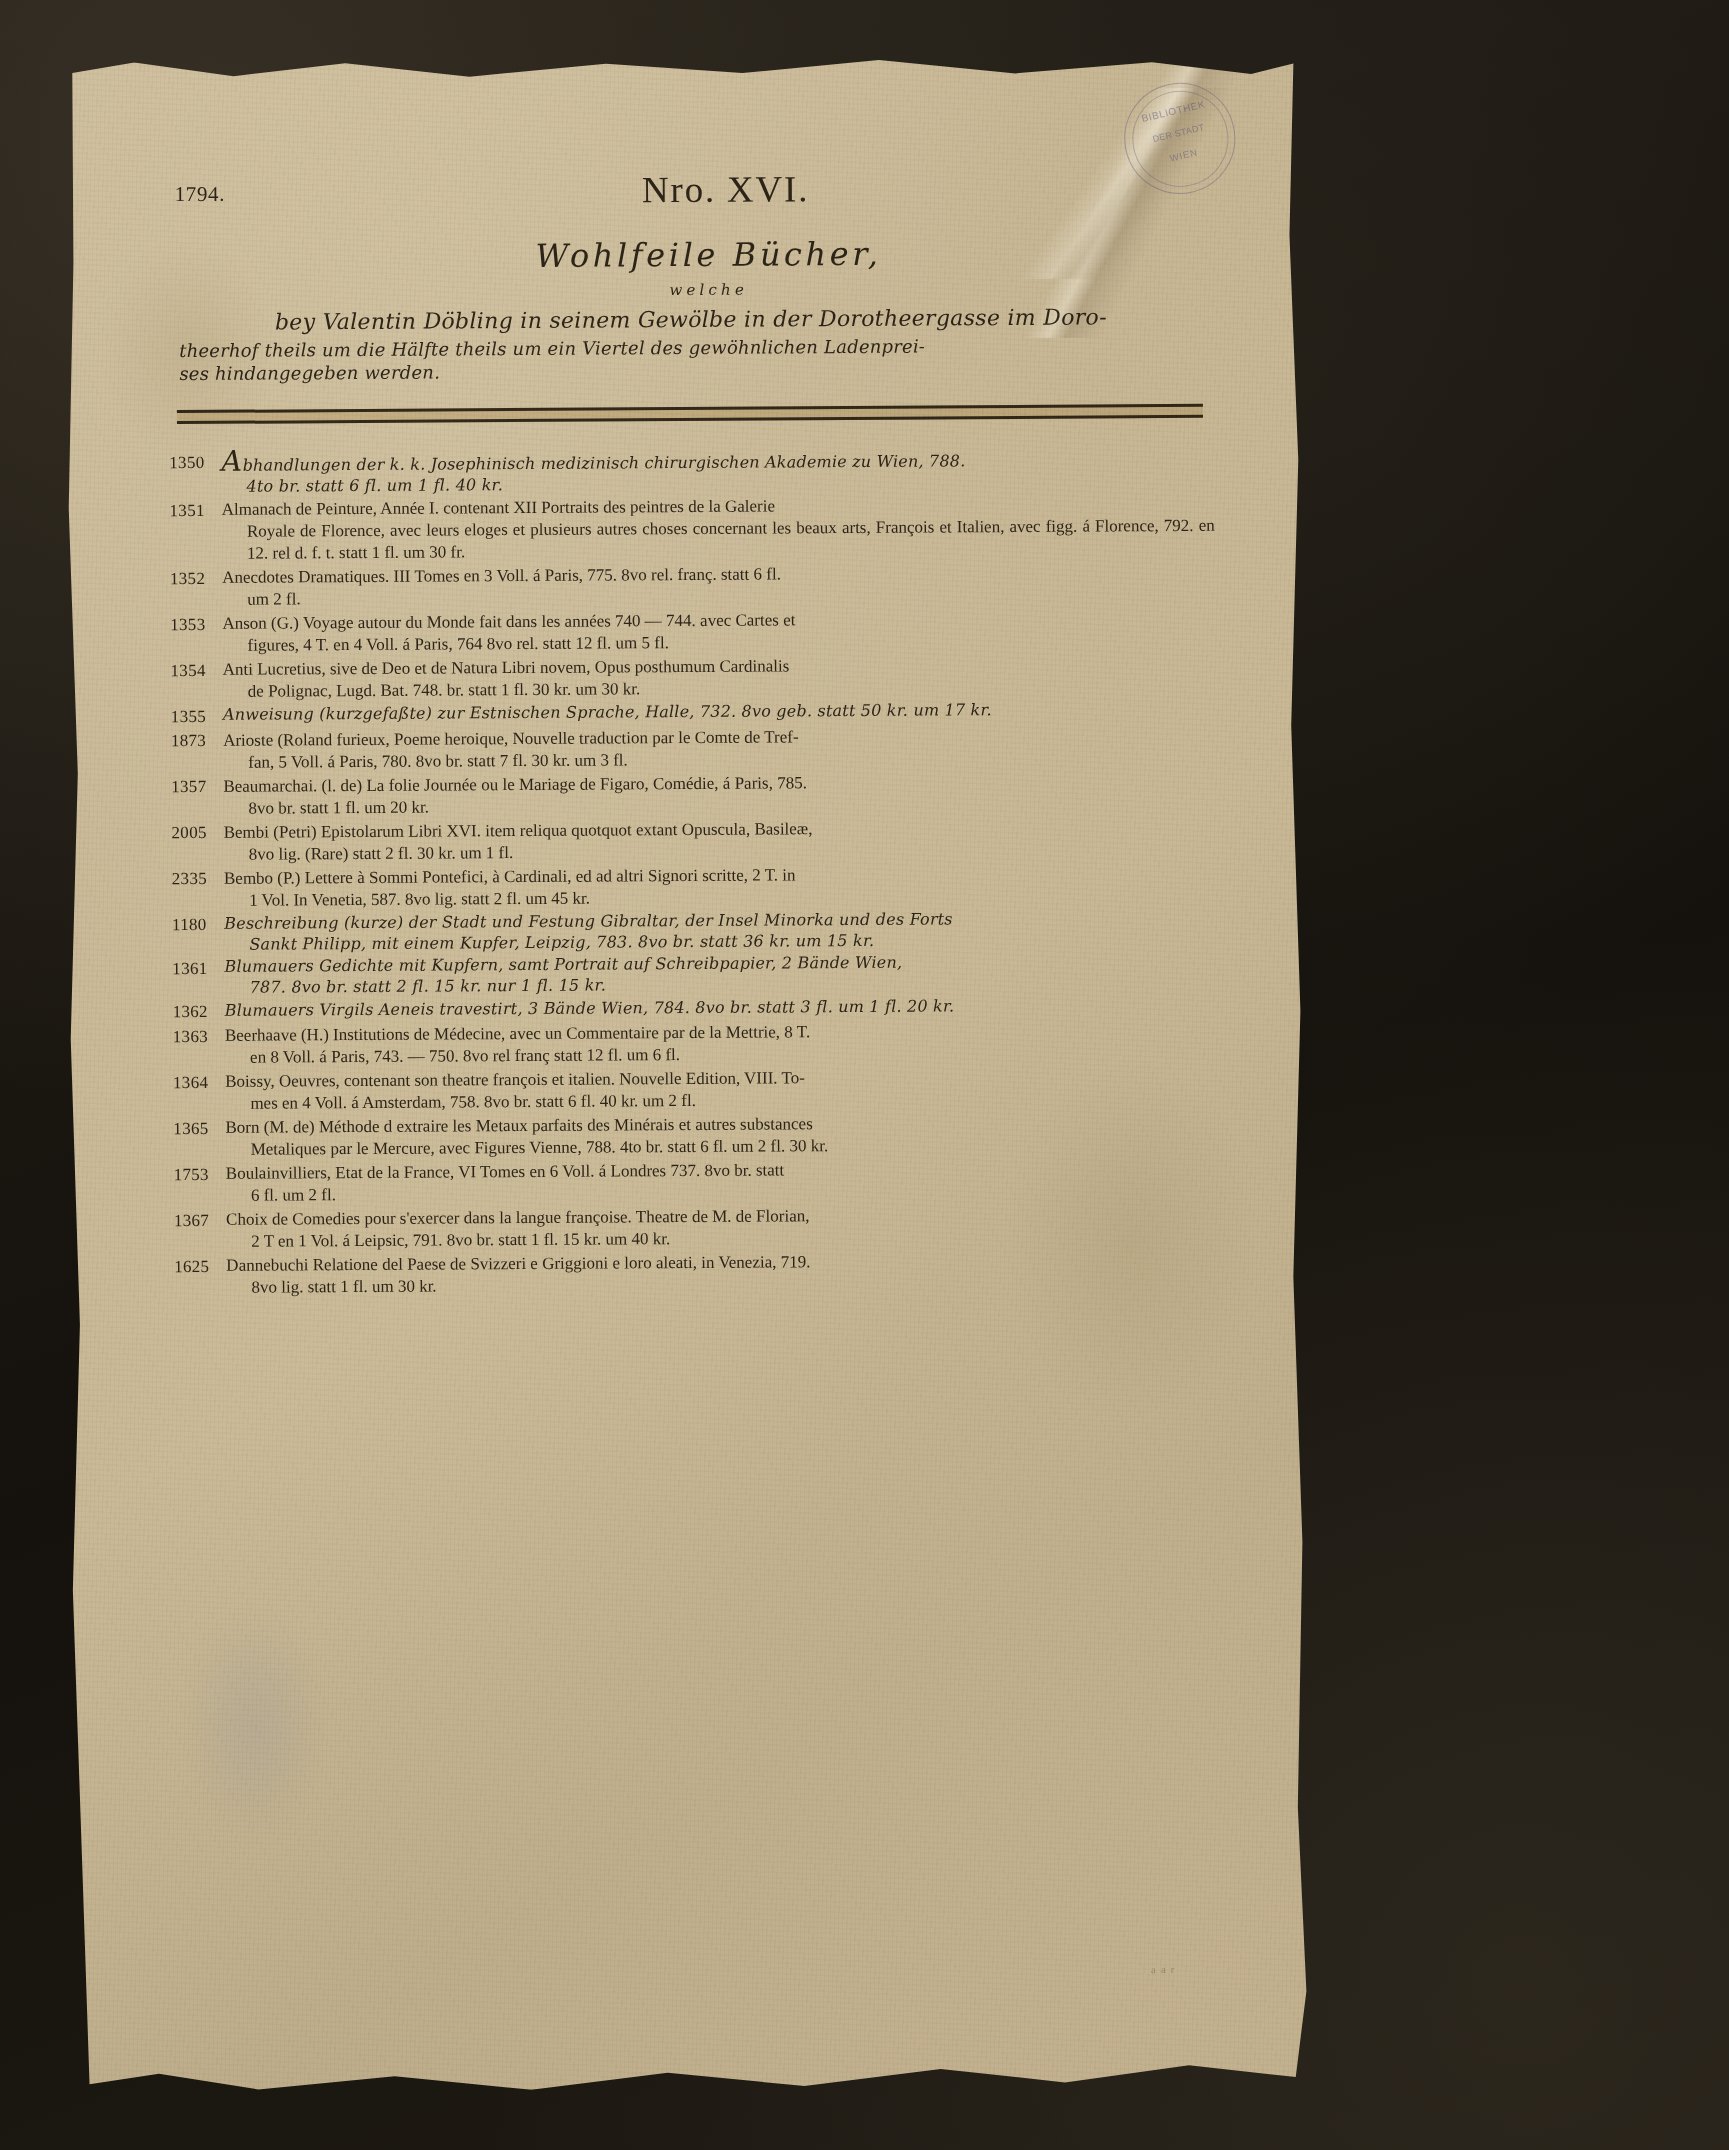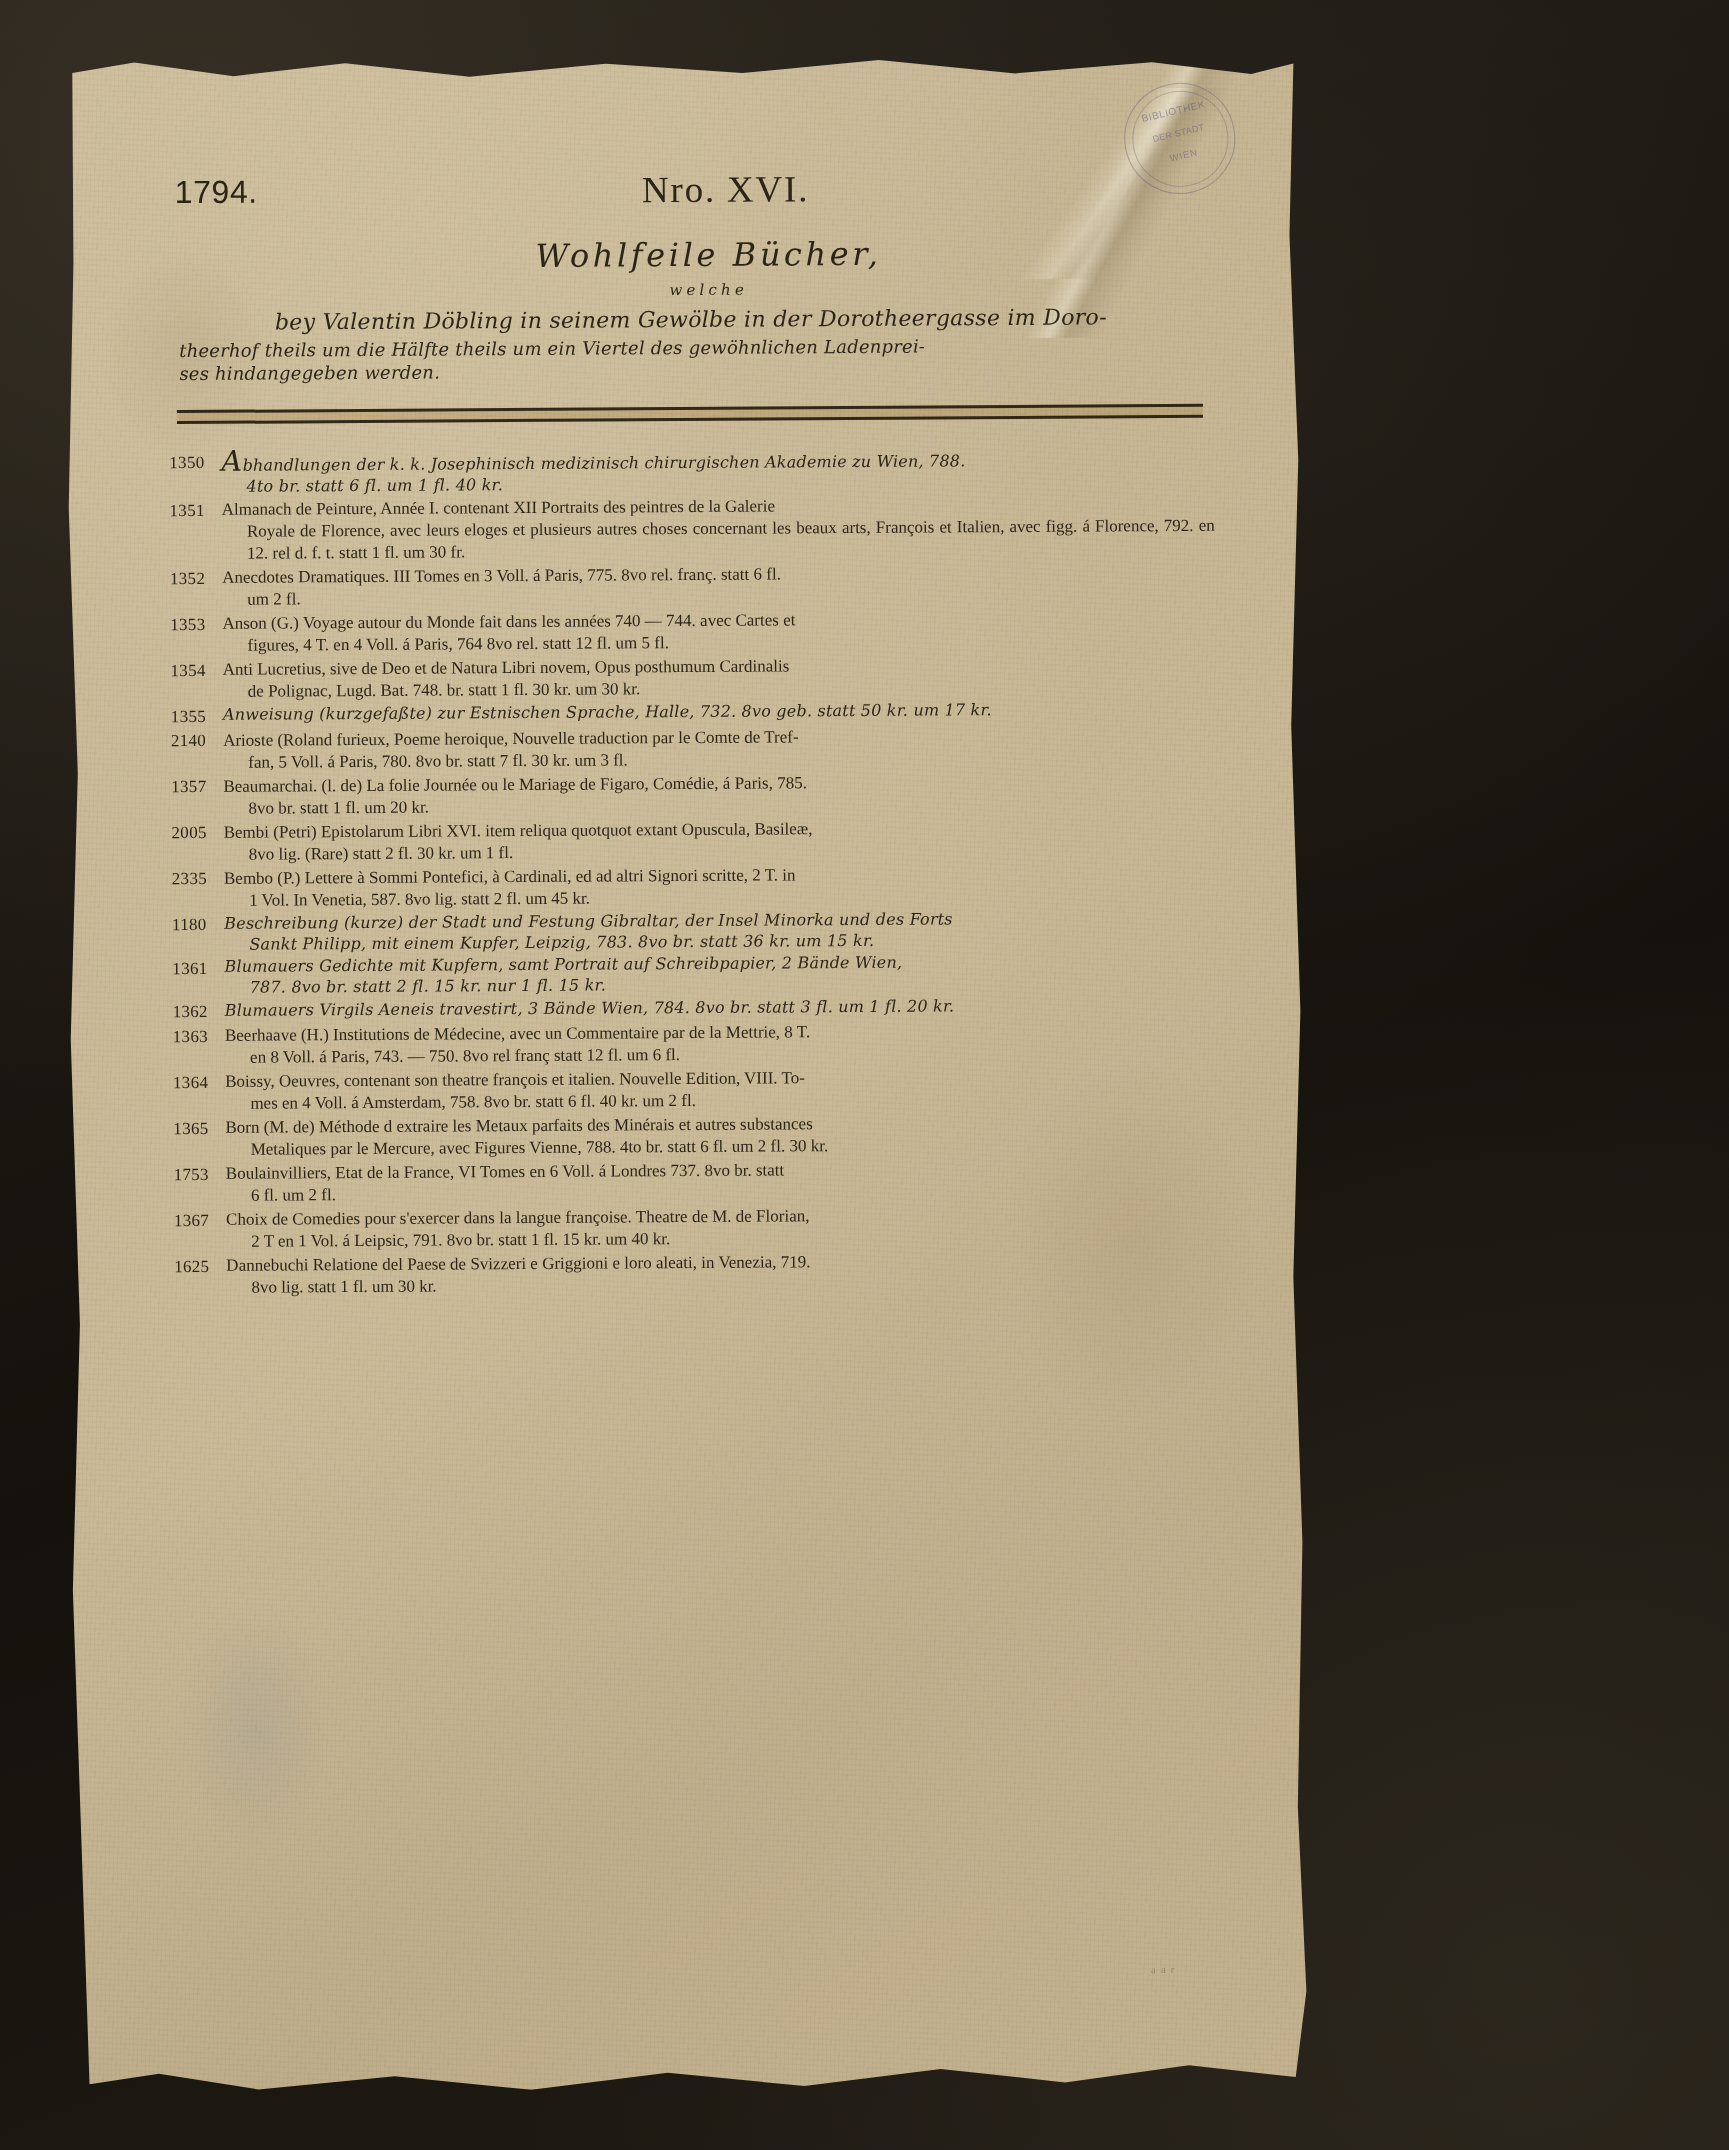--- a/index.html
+++ b/index.html
@@ -147,24 +147,24 @@
     position: absolute;
     left: 107px;
     top: 89px;
     width: 1045px;
     color: #2b2419;
   }
 
   .year {
     position: absolute;
     left: 7.1px;
-    top: 27px;
-    font-size: 32px;
+    top: 35px;
+    font-size: 21px;
     letter-spacing: 0.6px;
-    font-family: Liberation Sans, sans-serif;
+    font-family: Liberation Serif, serif;
     color: #2a2318;
   }
 
   .nro {
     text-align: center;
     font-size: 37px;
     letter-spacing: 1.8px;
     margin: 24px 0 0 71px;
     font-family: "Liberation Serif", serif;
   }
@@ -325,21 +325,21 @@
         </li>
         <li class="entry">
           <span class="num">1354</span>
           <span class="txt"><span>Anti Lucretius, sive de Deo et de Natura Libri novem, Opus posthumum Cardinalis</span><span class="cont">de Polignac, Lugd. Bat. 748. br. statt 1 fl. 30 kr. um 30 kr.</span></span>
         </li>
         <li class="entry german">
           <span class="num">1355</span>
           <span class="txt"><span>Anweisung (kurzgefaßte) zur Estnischen Sprache, Halle, 732. 8vo geb. statt 50 kr. um 17 kr.</span></span>
         </li>
         <li class="entry">
-          <span class="num">2140</span>
+          <span class="num">1873</span>
           <span class="txt"><span>Arioste (Roland furieux, Poeme heroique, Nouvelle traduction par le Comte de Tref-</span><span class="cont">fan, 5 Voll. á Paris, 780. 8vo br. statt 7 fl. 30 kr. um 3 fl.</span></span>
         </li>
         <li class="entry">
           <span class="num">1357</span>
           <span class="txt"><span>Beaumarchai. (l. de) La folie Journée ou le Mariage de Figaro, Comédie, á Paris, 785.</span><span class="cont">8vo br. statt 1 fl. um 20 kr.</span></span>
         </li>
         <li class="entry">
           <span class="num">2005</span>
           <span class="txt"><span>Bembi (Petri) Epistolarum Libri XVI. item reliqua quotquot extant Opuscula, Basileæ,</span><span class="cont">8vo lig. (Rare) statt 2 fl. 30 kr. um 1 fl.</span></span>
         </li>

